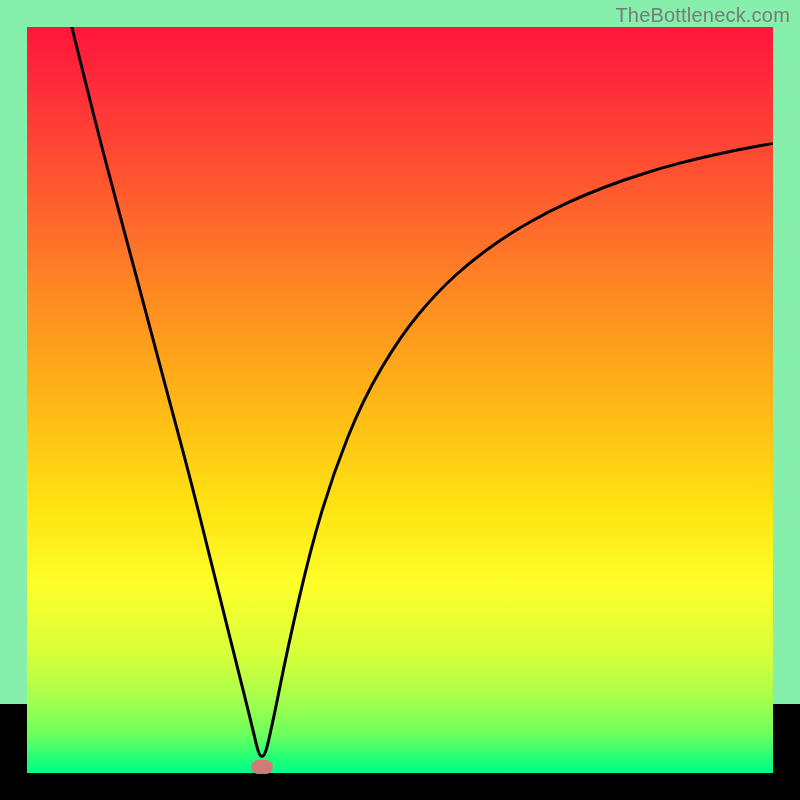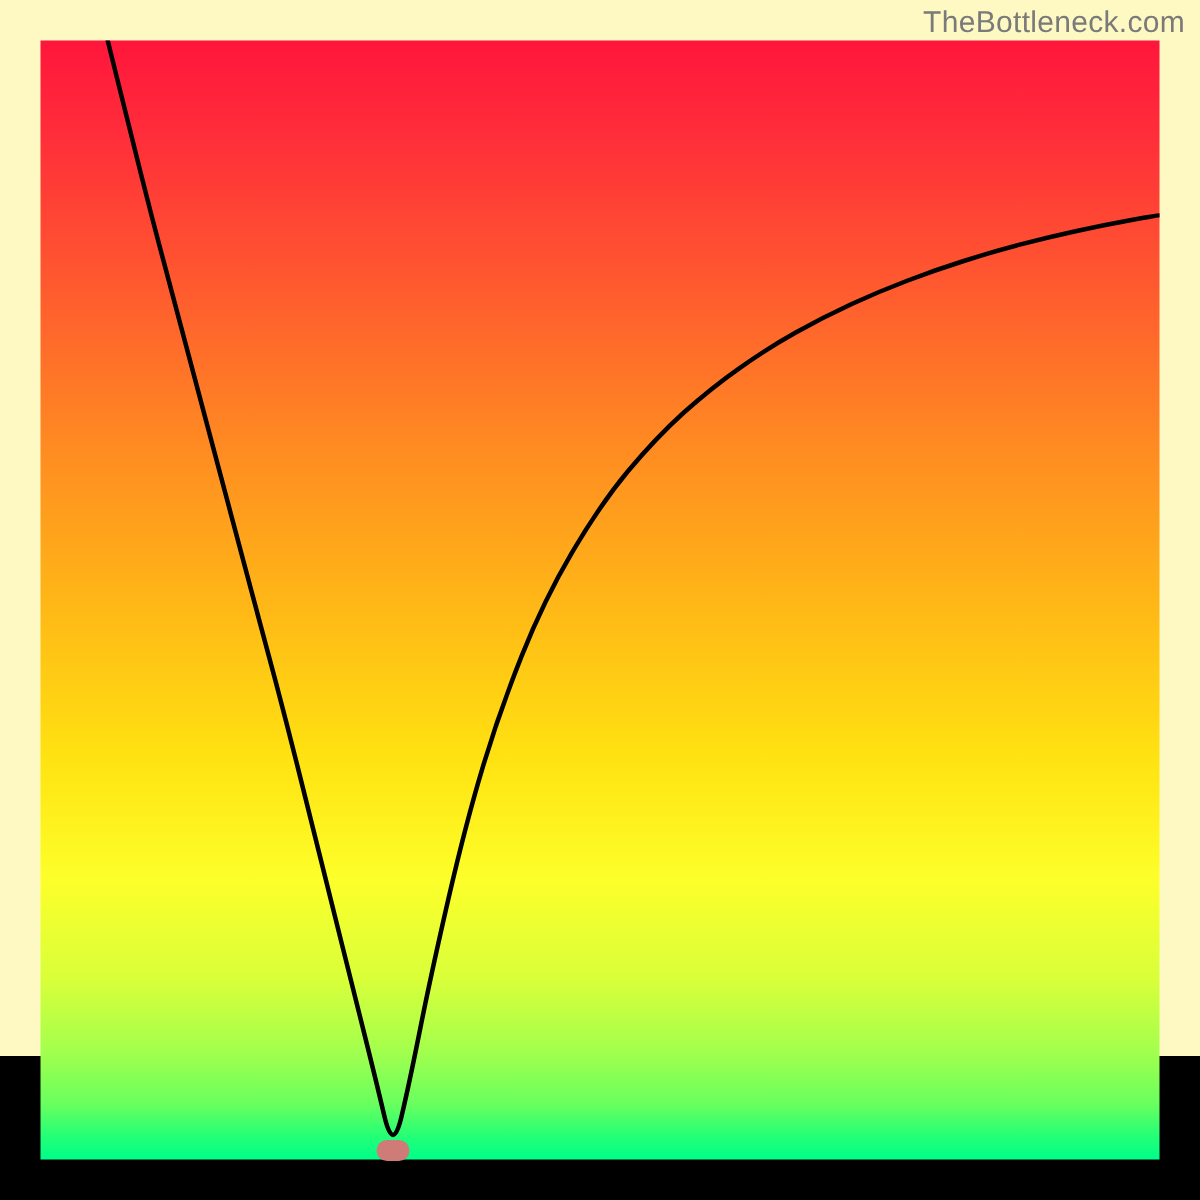--- a/index.html
+++ b/index.html
@@ -10,21 +10,21 @@
     background: #000;
     overflow: hidden;
     font-family: Arial, Helvetica, sans-serif;
   }
   .frame {
     position: absolute;
     left: 0;
     top: 0;
     width: 800px;
     height: 704px;
-    background: #fef9c3;
+    background: #86efac;
   }
   .plot-area {
     position: absolute;
     left: 27px;
     top: 27px;
     width: 746px;
     height: 746px;
     
     background: linear-gradient(
       to bottom,

